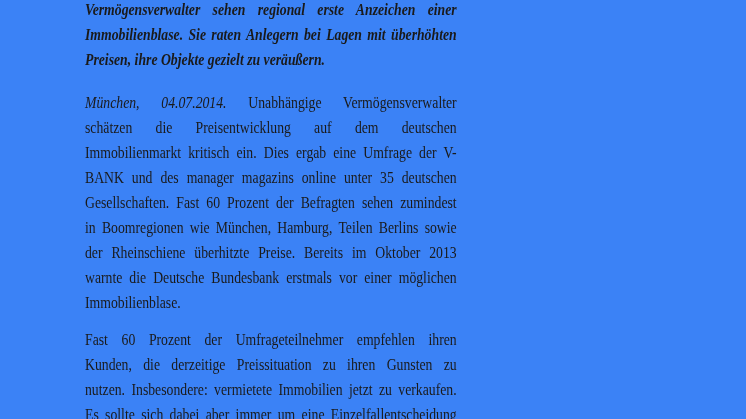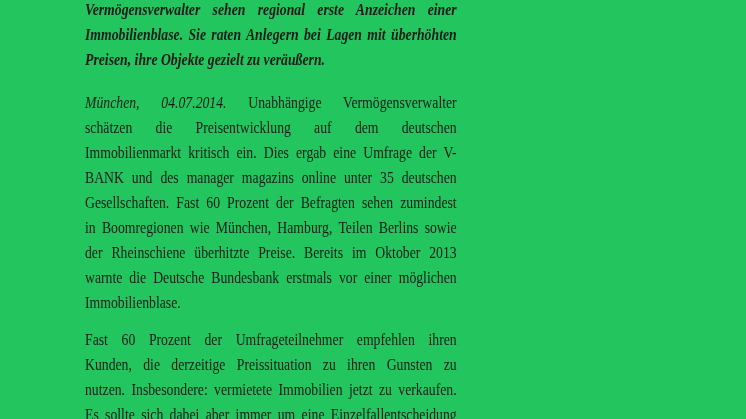--- a/index.html
+++ b/index.html
@@ -10,21 +10,21 @@
     width: 746px;
     height: 419px;
     background: #ffffff;
     overflow: hidden;
     position: relative;
     font-family: "Liberation Serif", "DejaVu Serif", serif;
   }
   .page {
     position: absolute;
     inset: 0;
-    background: #22c55e;
+    background: #3b82f6;
   }
   .text-column {
     position: absolute;
     left: 85px;
     top: -3px;
     width: 460px;
     transform: scaleX(0.808);
     transform-origin: 0 0;
     color: #1a1a1a;
     font-size: 17px;

